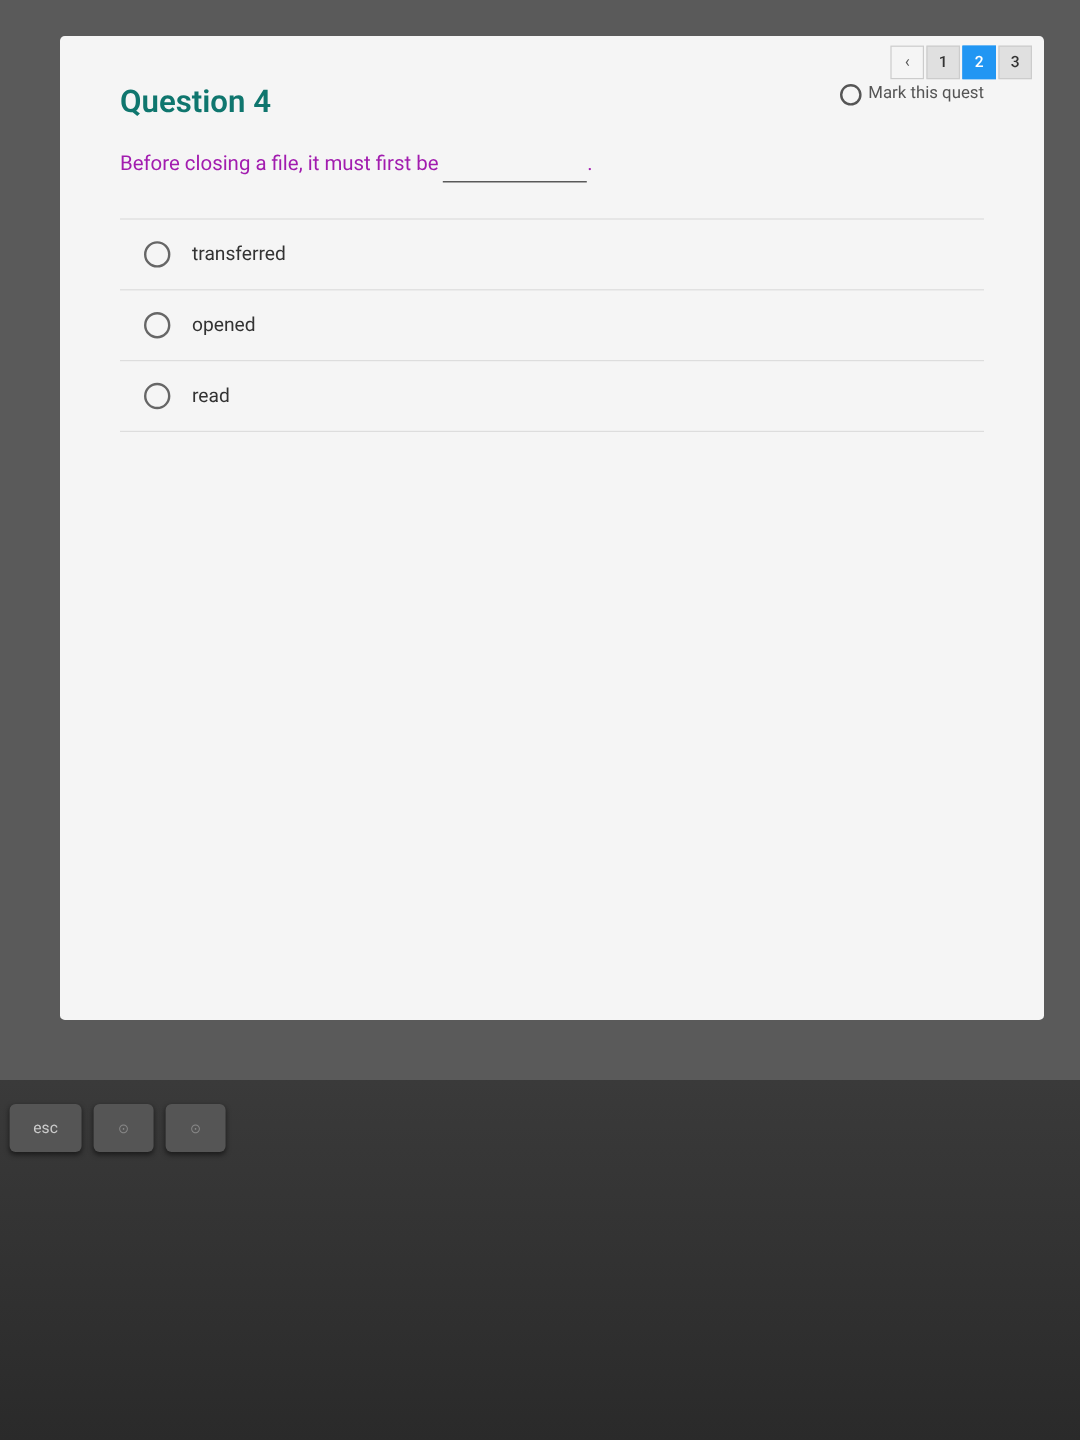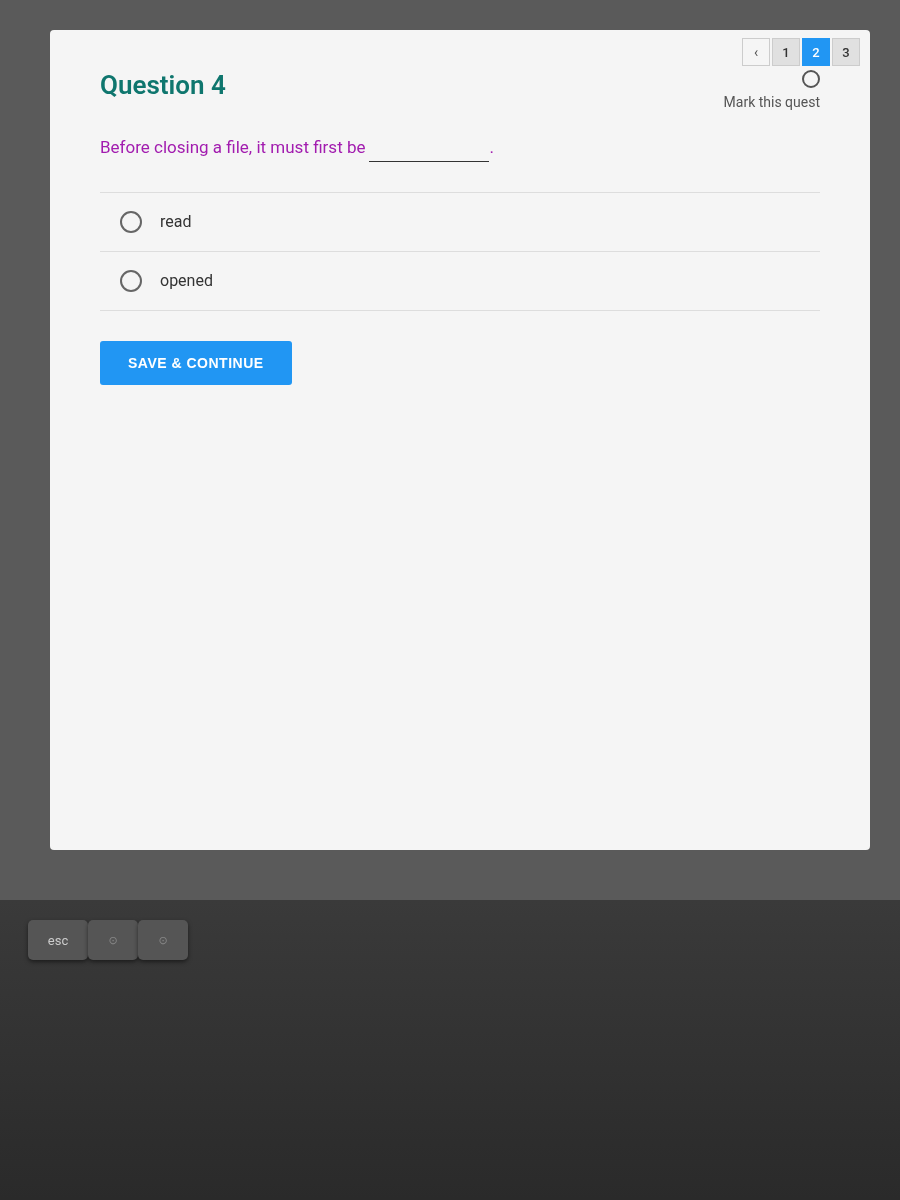--- a/index.html
+++ b/index.html
@@ -29,21 +29,22 @@
     .keyboard-area {
       position: absolute;
       bottom: 0;
       left: 0;
       width: 900px;
       height: 300px;
       background: linear-gradient(to bottom, #3a3a3a, #2a2a2a);
       display: flex;
       align-items: flex-start;
       padding-top: 20px;
-      padding-left: 28px;
+      padding-left: 8px;
+      gap: 10px;
     }
 
     .key-esc {
       background: #555;
       color: #ccc;
       font-size: 13px;
       width: 60px;
       height: 40px;
       border-radius: 5px;
       display: flex;
@@ -131,27 +132,26 @@
     }
 
     .question-title {
       font-size: 26px;
       font-weight: 600;
       color: #0f766e;
     }
 
     .mark-question {
       display: flex;
-      align-items: flex-end;
+      align-items: flex-start;
       gap: 6px;
       color: #555;
       font-size: 14px;
       cursor: pointer;
       white-space: nowrap;
-      flex-direction: column;
     }
 
     .mark-circle {
       width: 18px;
       height: 18px;
       border: 2px solid #555;
       border-radius: 50%;
       flex-shrink: 0;
     }
 
@@ -262,39 +262,44 @@
         <span>Mark this quest</span>
       </div>
     </div>
 
     <div class="question-text">
       <span>Before closing a file, it must first be</span><span class="blank">&nbsp;</span>.
     </div>
 
     <div class="options-list">
 
-
+      <div class="option-row">
+        <div class="radio-outer">
+          <div class="radio-inner"></div>
+        </div>
+        <span class="option-label">transferred</span>
+      </div>
+
+
+      <div class="option-row">
+        <div class="radio-outer">
+          <div class="radio-inner"></div>
+        </div>
+        <span class="option-label">opened</span>
+      </div>
 
       <div class="option-row">
         <div class="radio-outer">
           <div class="radio-inner"></div>
         </div>
         <span class="option-label">read</span>
       </div>
 
-      <div class="option-row">
-        <div class="radio-outer">
-          <div class="radio-inner"></div>
-        </div>
-        <span class="option-label">opened</span>
-      </div>
-
-    </div>
-
-    <button class="save-btn">SAVE &amp; CONTINUE</button>
+    </div>
+
 
 
   </div>
 </div>
 
 <div class="keyboard-area">
   <div class="key-esc">
     <span>esc</span>
   </div>
   <div class="key-fn">

